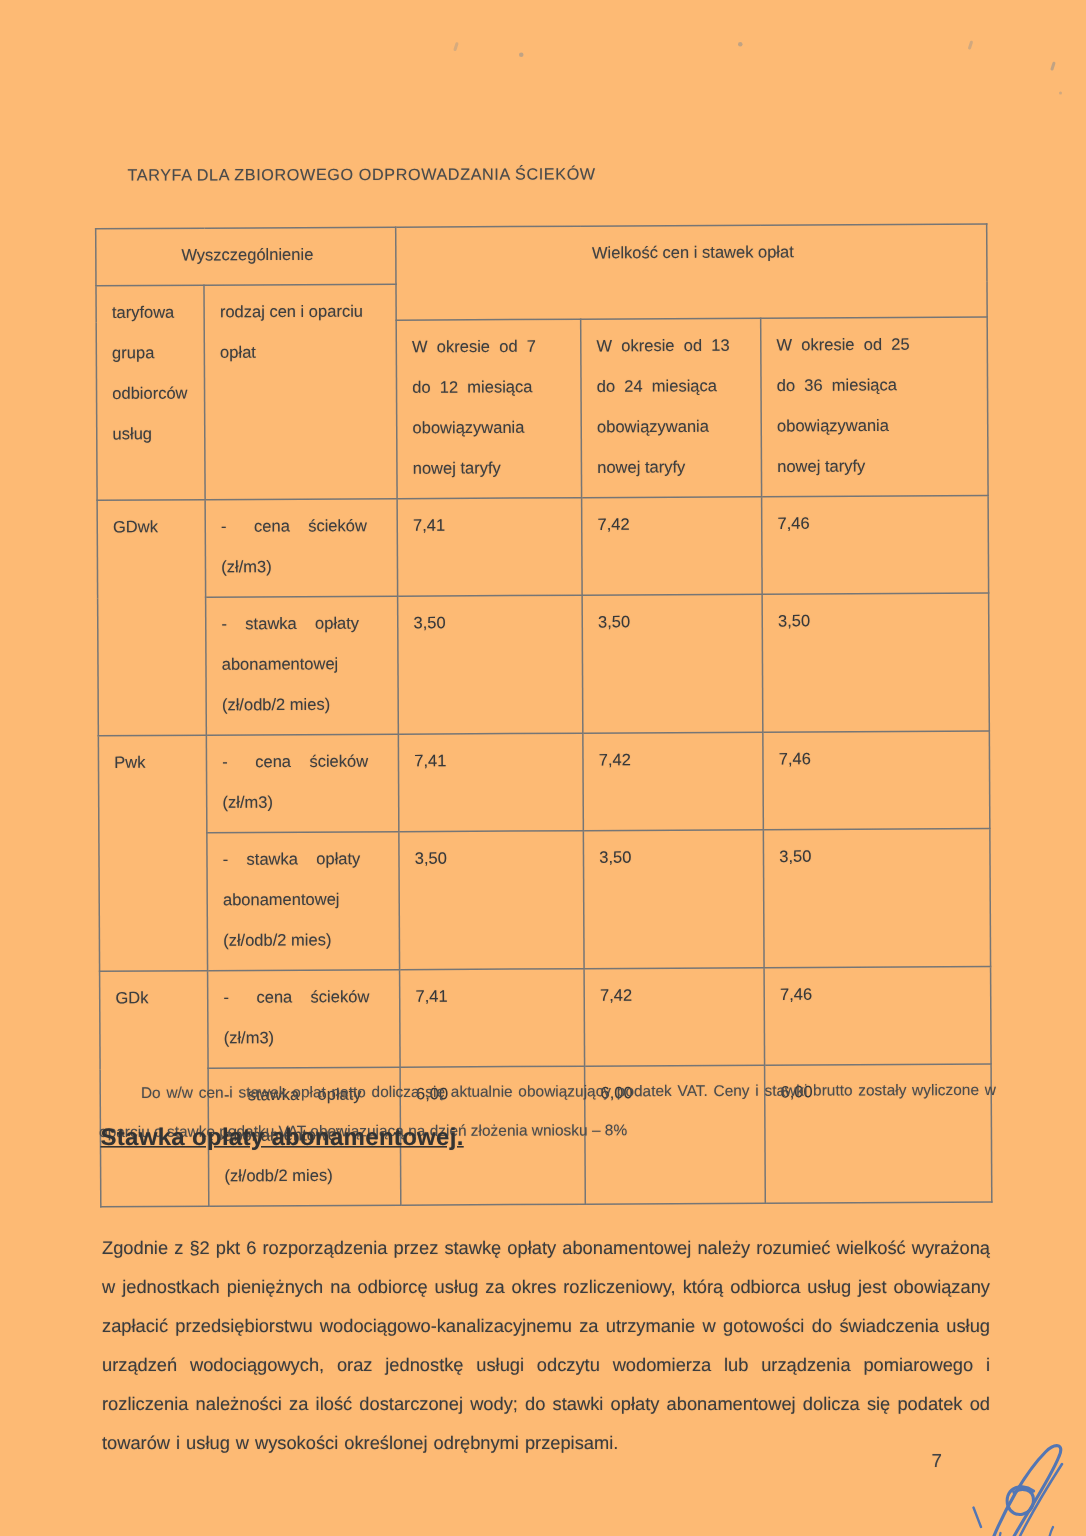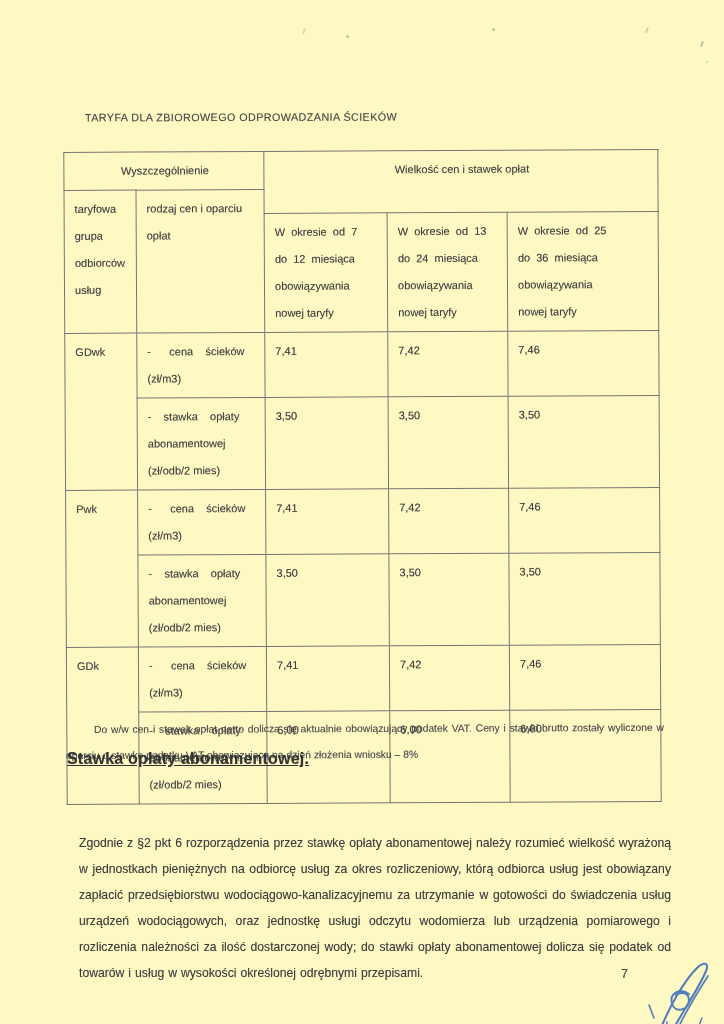--- a/index.html
+++ b/index.html
@@ -4,21 +4,21 @@
 <style>
   html,body{margin:0;padding:0;}
   body{
     width:724px;height:1024px;
     background:#e9e9e9;
     font-family:"Liberation Sans", sans-serif;
   }
   .page{
     position:relative;
     width:724px;height:1024px;
-    background:#fef9c3;
+    background:#fdba74;
     overflow:hidden;
     color:#3e3e3e;
     text-shadow:0 0 0.7px rgba(90,90,90,0.45);
   }
   
   .speck{position:absolute;background:#8f8f8f;opacity:.55;border-radius:50%;}
   .speck.dot{width:3px;height:3px;}
   .speck.tick{width:1.5px;height:6px;border-radius:1px;transform:rotate(18deg);}
 
   .title{
@@ -59,21 +59,21 @@
     font-size:10.3px;line-height:25.5px;color:#4c4c4c;
     text-align:justify;text-indent:28px;margin:0;
     transform:rotate(-0.2deg);
   }
   .sec-heading{
     position:absolute;left:67px;top:750px;margin:0;
     font-size:16px;font-weight:700;color:#333;
     text-decoration:underline;letter-spacing:.2px;
   }
   .sec-body{
-    position:absolute;left:67px;top:818px;width:592px;margin:12px;
+    position:absolute;left:67px;top:818px;width:592px;margin:1px;
     font-size:12.2px;line-height:26px;color:#3c3c3c;
     text-align:justify;word-spacing:.6px;
   }
   .page-number{
     position:absolute;left:621px;top:967px;
     font-size:12.5px;color:#444;
   }
   .signature{position:absolute;left:645px;top:956px;}
 </style>
 </head>

